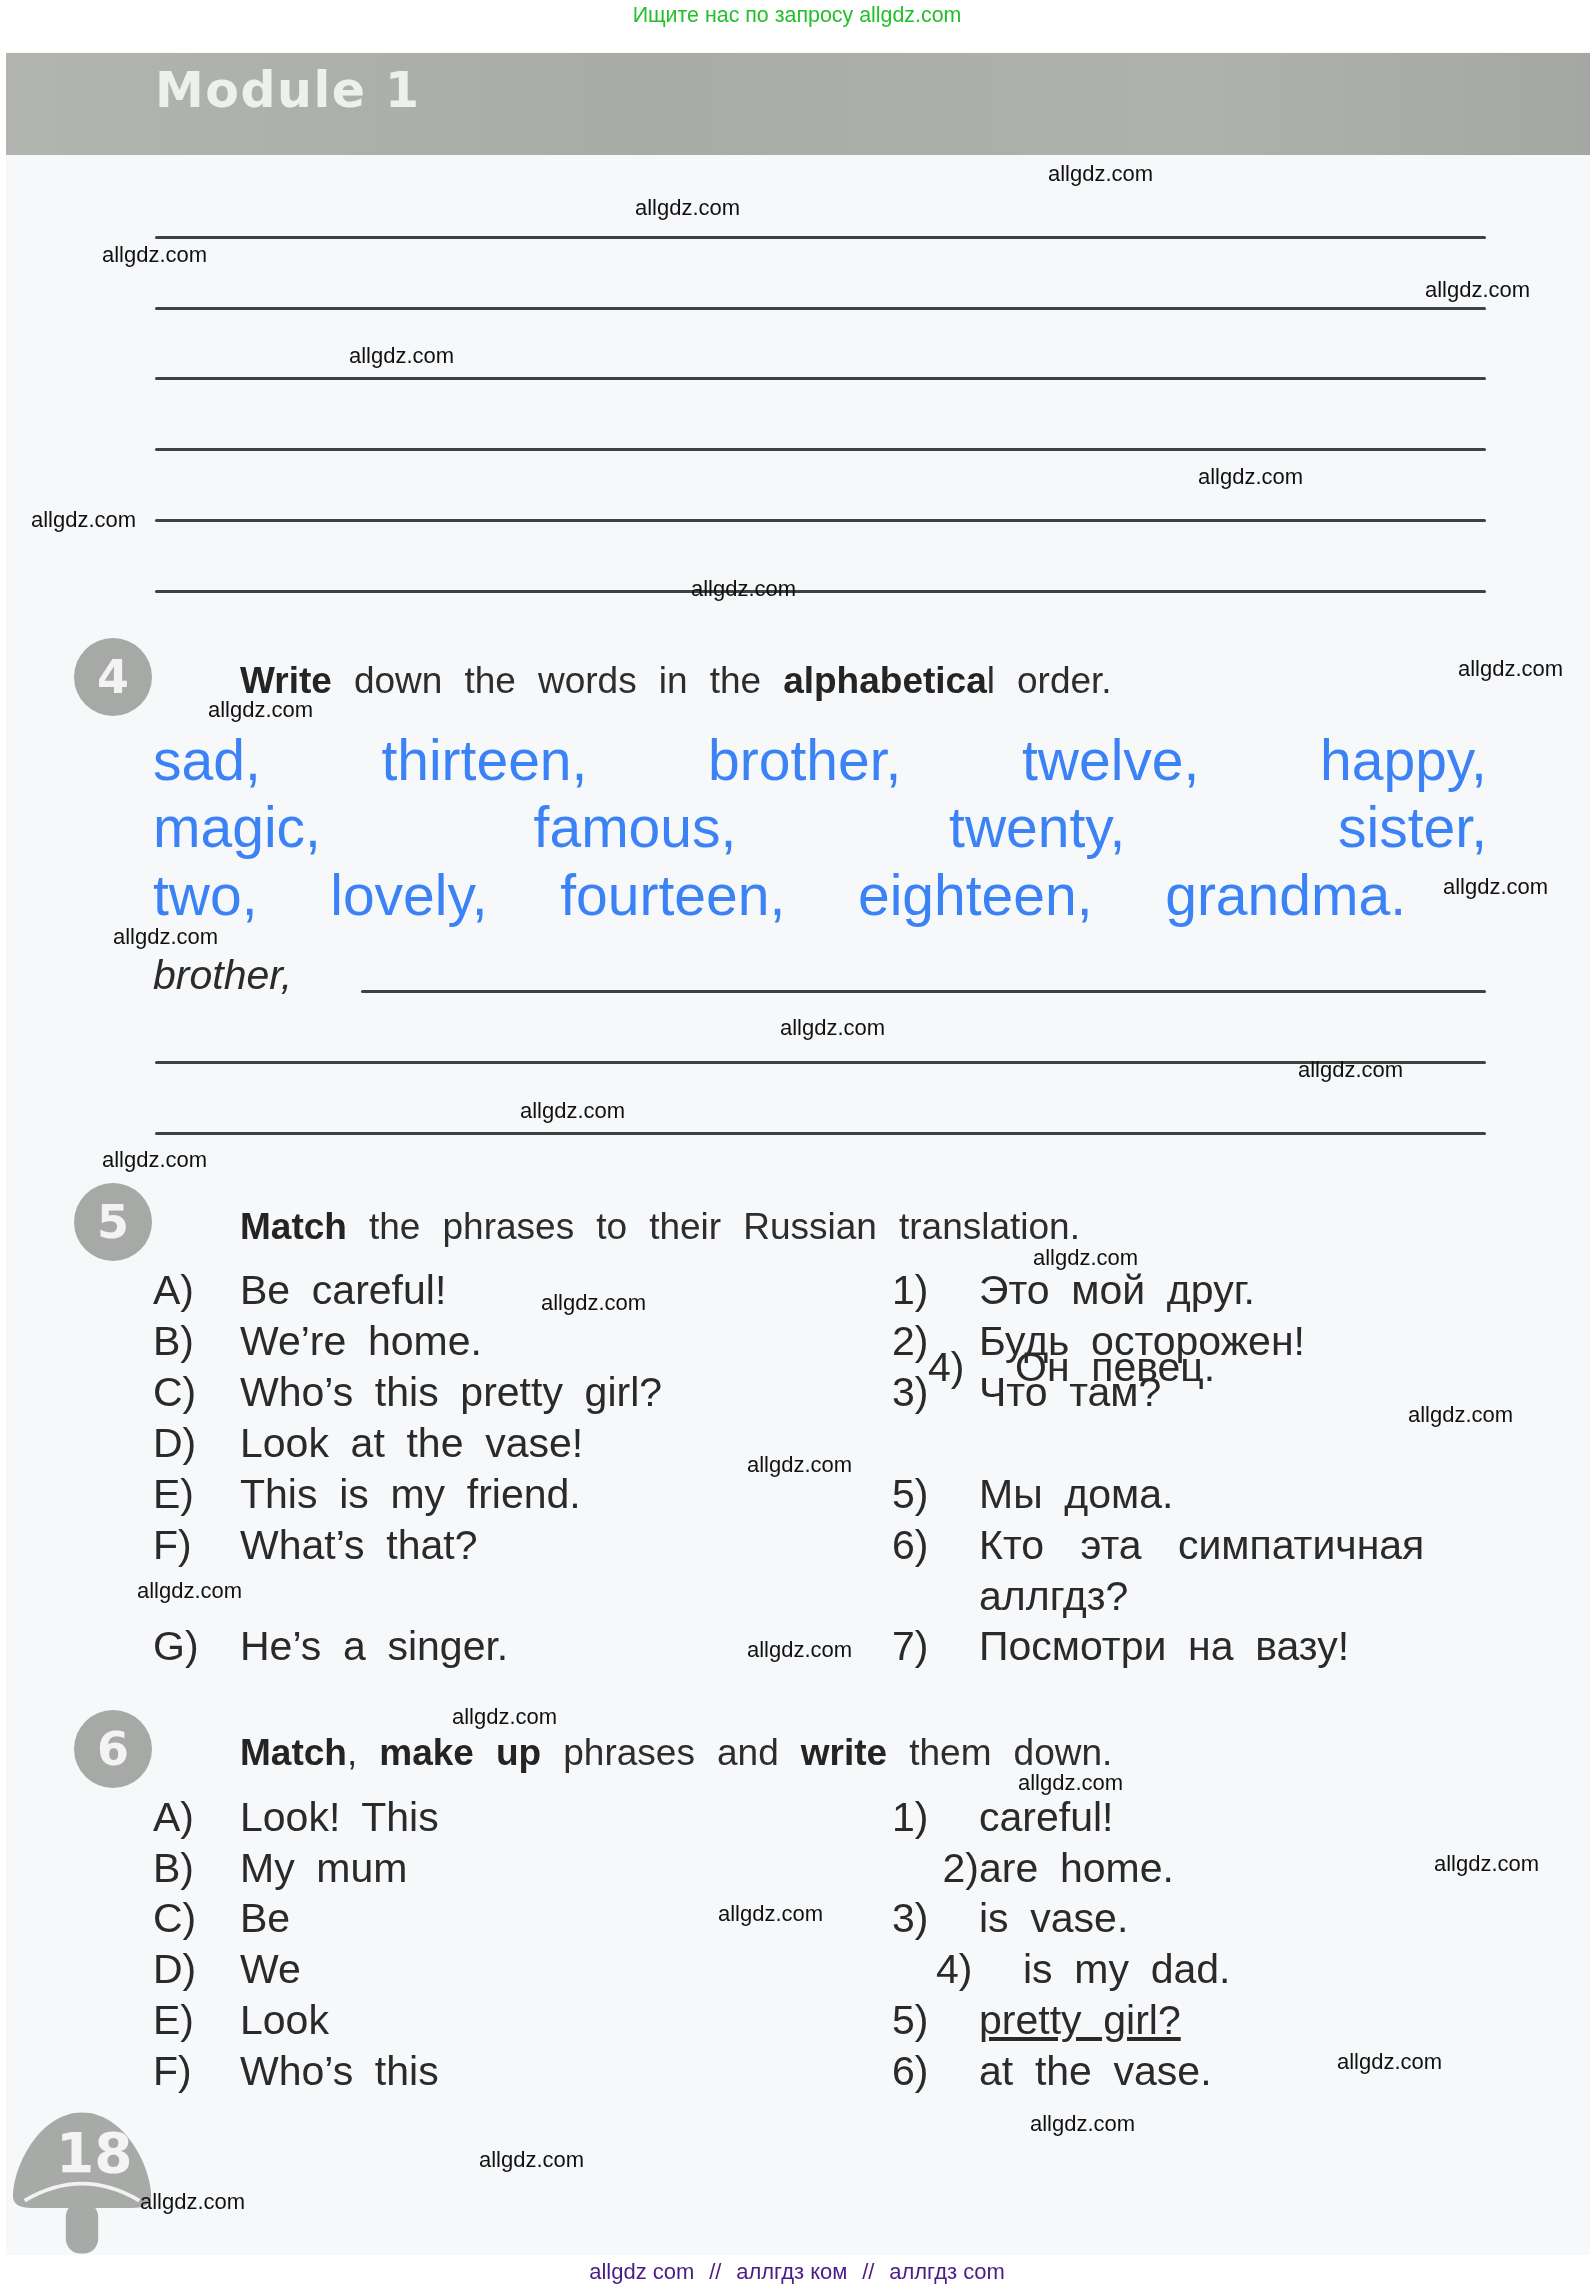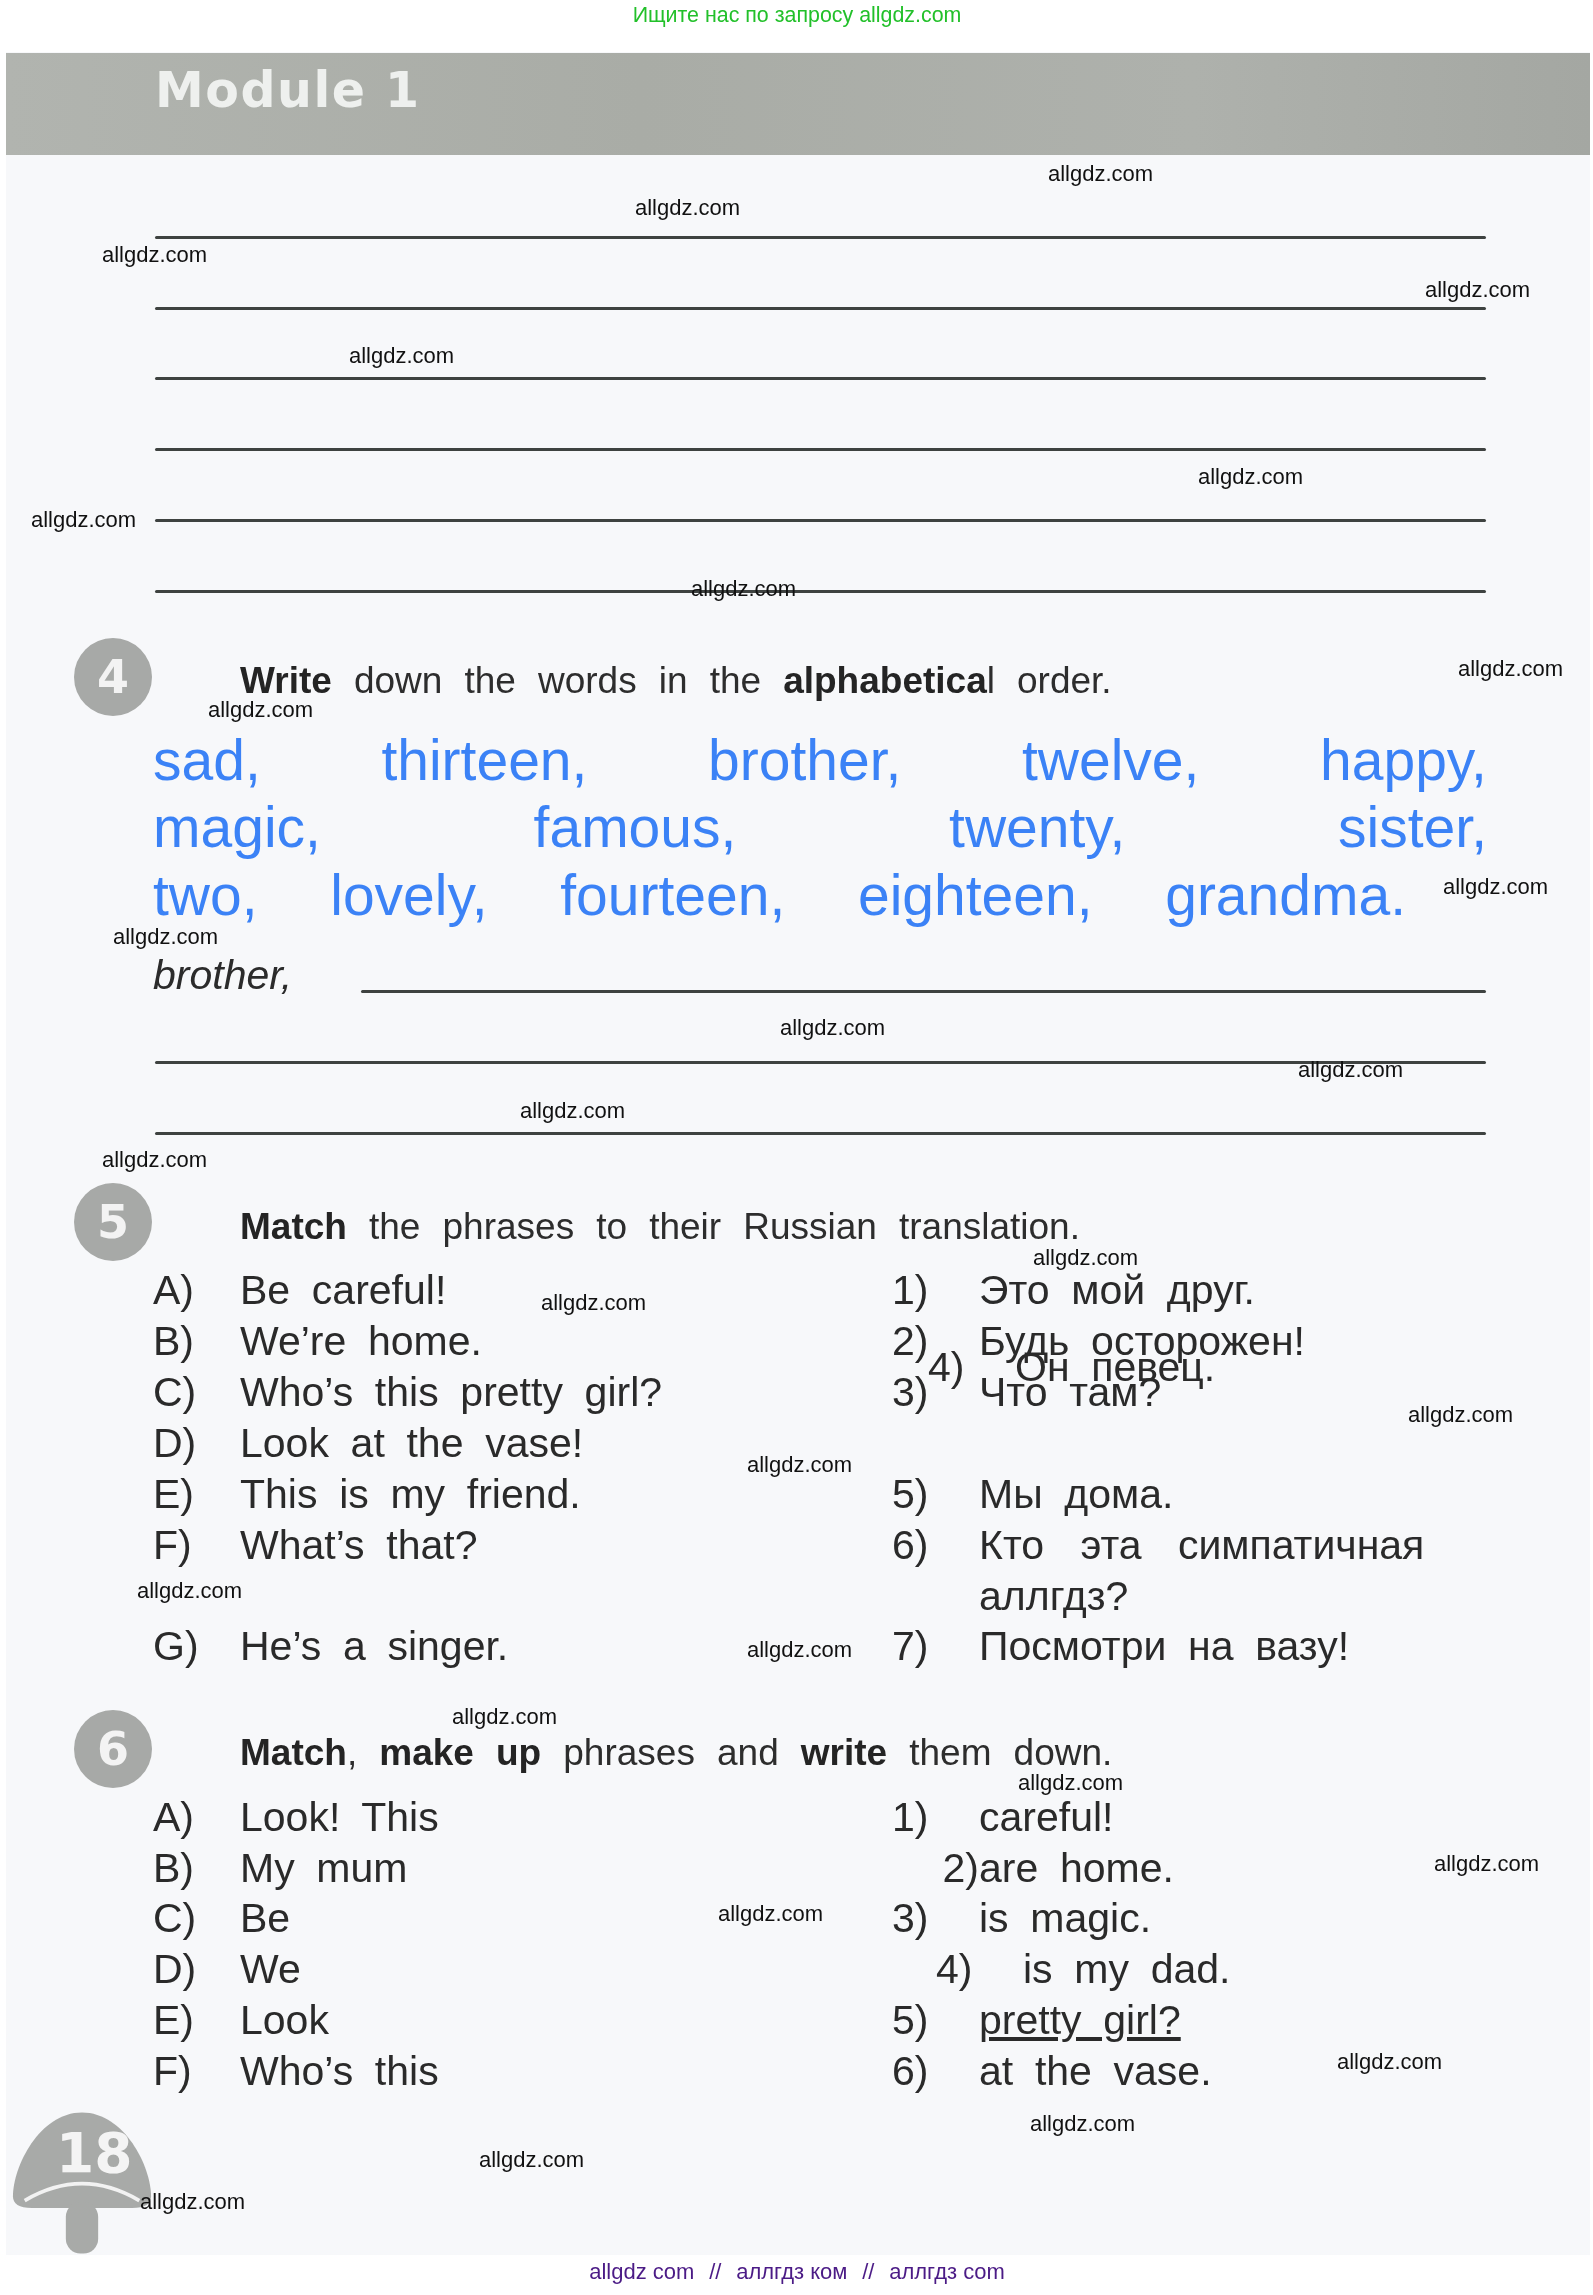--- a/index.html
+++ b/index.html
@@ -103,21 +103,21 @@
 
 <div class="item" style="left:153px;top:1794px;"><span class="lbl">A)</span><span>Look! This</span></div>
 <div class="item" style="left:153px;top:1845px;"><span class="lbl">B)</span><span>My mum</span></div>
 <div class="item" style="left:153px;top:1895px;"><span class="lbl">C)</span><span>Be</span></div>
 <div class="item" style="left:153px;top:1946px;"><span class="lbl">D)</span><span>We</span></div>
 <div class="item" style="left:153px;top:1997px;"><span class="lbl">E)</span><span>Look</span></div>
 <div class="item" style="left:153px;top:2048px;"><span class="lbl">F)</span><span>Who’s this</span></div>
 
 <div class="item" style="left:892px;top:1794px;"><span class="lbl">1)</span><span>careful!</span></div>
 <div class="item" style="left:892px;top:1845px;text-align:right;"><span class="lbl">2)</span><span>are home.</span></div>
-<div class="item" style="left:892px;top:1895px;"><span class="lbl">3)</span><span>is magic.</span></div>
+<div class="item" style="left:892px;top:1895px;"><span class="lbl">3)</span><span>is vase.</span></div>
 <div class="item" style="left:936px;top:1946px;"><span class="lbl">4)</span><span>is my dad.</span></div>
 <div class="item" style="left:892px;top:1997px;text-decoration:underline;"><span class="lbl">5)</span><span>pretty girl?</span></div>
 <div class="item" style="left:892px;top:2048px;"><span class="lbl">6)</span><span>at the vase.</span></div>
 
 <svg class="mushroom" viewBox="0 0 196 200">
   <path d="M98 6 C 40 6, 4 80, 4 120 C 4 130, 12 136, 30 136 L 166 136 C 184 136, 192 130, 192 120 C 192 80, 156 6, 98 6 Z" fill="#a8aaa8"></path>
   <path d="M20 126 Q 98 80 176 126" stroke="#f2f2f2" stroke-width="5" fill="none"></path>
   <rect x="76" y="128" width="44" height="70" rx="20" fill="#a8aaa8"></rect>
 </svg>
 <div class="abs" style="left:56px;top:2121px;font-size:55px;font-weight:bold;color:#f4f4f4;font-family:'DejaVu Sans',sans-serif;">18</div>

